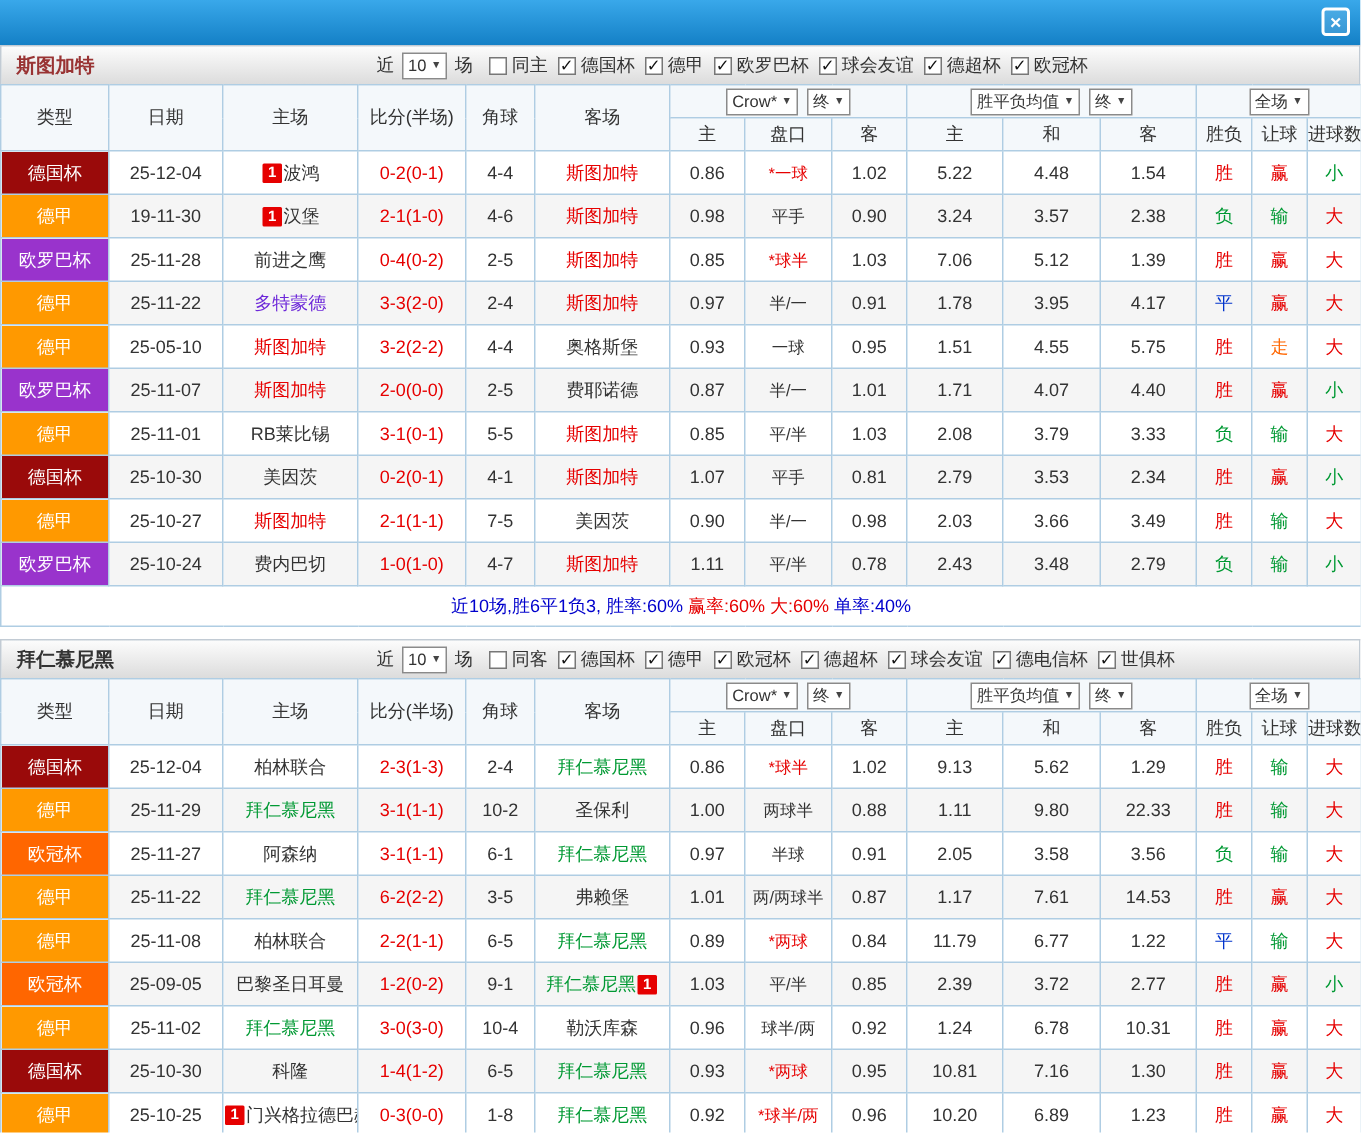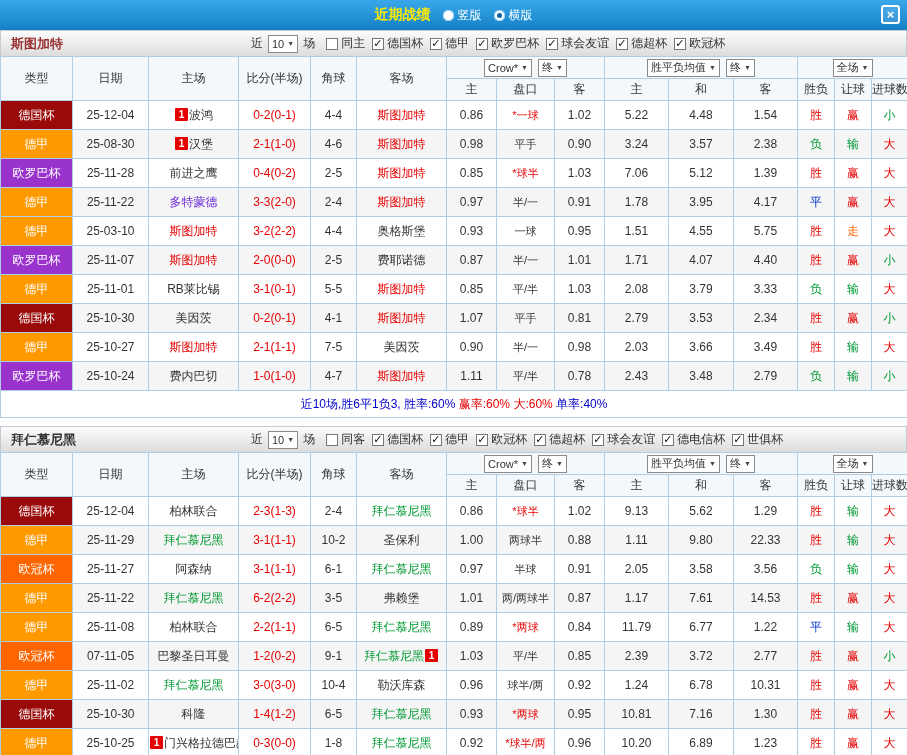--- a/index.html
+++ b/index.html
@@ -44,31 +44,20 @@
   td.summary{height:26px;background:#fff;font-size:12px;}
   .dd-wrap{display:flex;justify-content:center;align-items:center;gap:6px;}
   .red-badge{display:inline-block;width:13px;height:13px;background:#e60000;color:#fff;font-size:10px;
          line-height:13px;text-align:center;vertical-align:1px;margin:0 1px;border-radius:1px;font-weight:bold;}
   .gap{height:8px;}
 </style>
 </head>
 <body>
 
 <div class="topbar">
-  <div class="topbar-center">
-    <span class="topbar-title">近期战绩</span>
-    <span class="radio-opt">
-      <span class="radio"></span>
-      <span>竖版</span>
-    </span>
-    <span class="radio-opt">
-      <span class="radio selected"></span>
-      <span>横版</span>
-    </span>
-  </div>
   <div class="close-btn">×</div>
 </div>
 
 <div class="section-bar">
   <div class="section-team" style="color: rgb(153, 51, 51);">斯图加特</div>
   <div class="section-controls">
     <span>近</span>
     <span class="dropdown">
       <span>10</span>
       <span class="arrow">▼</span>
@@ -191,21 +180,21 @@
         <td class="odds">1.02</td>
         <td class="odds">5.22</td>
         <td class="odds">4.48</td>
         <td class="odds">1.54</td>
         <td class="res" style="color: rgb(230, 0, 0);">胜</td>
         <td class="res" style="color: rgb(230, 0, 0);">赢</td>
         <td class="res" style="color: rgb(0, 153, 51);">小</td>
       </tr>
       <tr class="alt">
         <td class="type-cell" style="background: rgb(255, 153, 0);">德甲</td>
-        <td>25-08-30</td>
+        <td>19-11-30</td>
         <td class="team-cell"><span class="red-badge">1</span><span style="color: rgb(51, 51, 51);">汉堡</span></td>
         <td class="score-cell">2-1(1-0)</td>
         <td>4-6</td>
         <td class="team-cell"><span style="color: rgb(230, 0, 0);">斯图加特</span></td>
         <td class="odds">0.98</td>
         <td class="hcap">平手</td>
         <td class="odds">0.90</td>
         <td class="odds">3.24</td>
         <td class="odds">3.57</td>
         <td class="odds">2.38</td>
@@ -242,21 +231,21 @@
         <td class="odds">0.91</td>
         <td class="odds">1.78</td>
         <td class="odds">3.95</td>
         <td class="odds">4.17</td>
         <td class="res" style="color: rgb(0, 51, 204);">平</td>
         <td class="res" style="color: rgb(230, 0, 0);">赢</td>
         <td class="res" style="color: rgb(230, 0, 0);">大</td>
       </tr>
       <tr>
         <td class="type-cell" style="background: rgb(255, 153, 0);">德甲</td>
-        <td>25-03-10</td>
+        <td>25-05-10</td>
         <td class="team-cell"><span style="color: rgb(230, 0, 0);">斯图加特</span></td>
         <td class="score-cell">3-2(2-2)</td>
         <td>4-4</td>
         <td class="team-cell"><span style="color: rgb(51, 51, 51);">奥格斯堡</span></td>
         <td class="odds">0.93</td>
         <td class="hcap">一球</td>
         <td class="odds">0.95</td>
         <td class="odds">1.51</td>
         <td class="odds">4.55</td>
         <td class="odds">5.75</td>
@@ -555,21 +544,21 @@
         <td class="odds">0.84</td>
         <td class="odds">11.79</td>
         <td class="odds">6.77</td>
         <td class="odds">1.22</td>
         <td class="res" style="color: rgb(0, 51, 204);">平</td>
         <td class="res" style="color: rgb(0, 153, 51);">输</td>
         <td class="res" style="color: rgb(230, 0, 0);">大</td>
       </tr>
       <tr class="alt">
         <td class="type-cell" style="background: rgb(255, 102, 0);">欧冠杯</td>
-        <td>07-11-05</td>
+        <td>25-09-05</td>
         <td class="team-cell"><span style="color: rgb(51, 51, 51);">巴黎圣日耳曼</span></td>
         <td class="score-cell">1-2(0-2)</td>
         <td>9-1</td>
         <td class="team-cell"><span style="color: rgb(0, 153, 51);">拜仁慕尼黑</span><span class="red-badge">1</span></td>
         <td class="odds">1.03</td>
         <td class="hcap">平/半</td>
         <td class="odds">0.85</td>
         <td class="odds">2.39</td>
         <td class="odds">3.72</td>
         <td class="odds">2.77</td>

